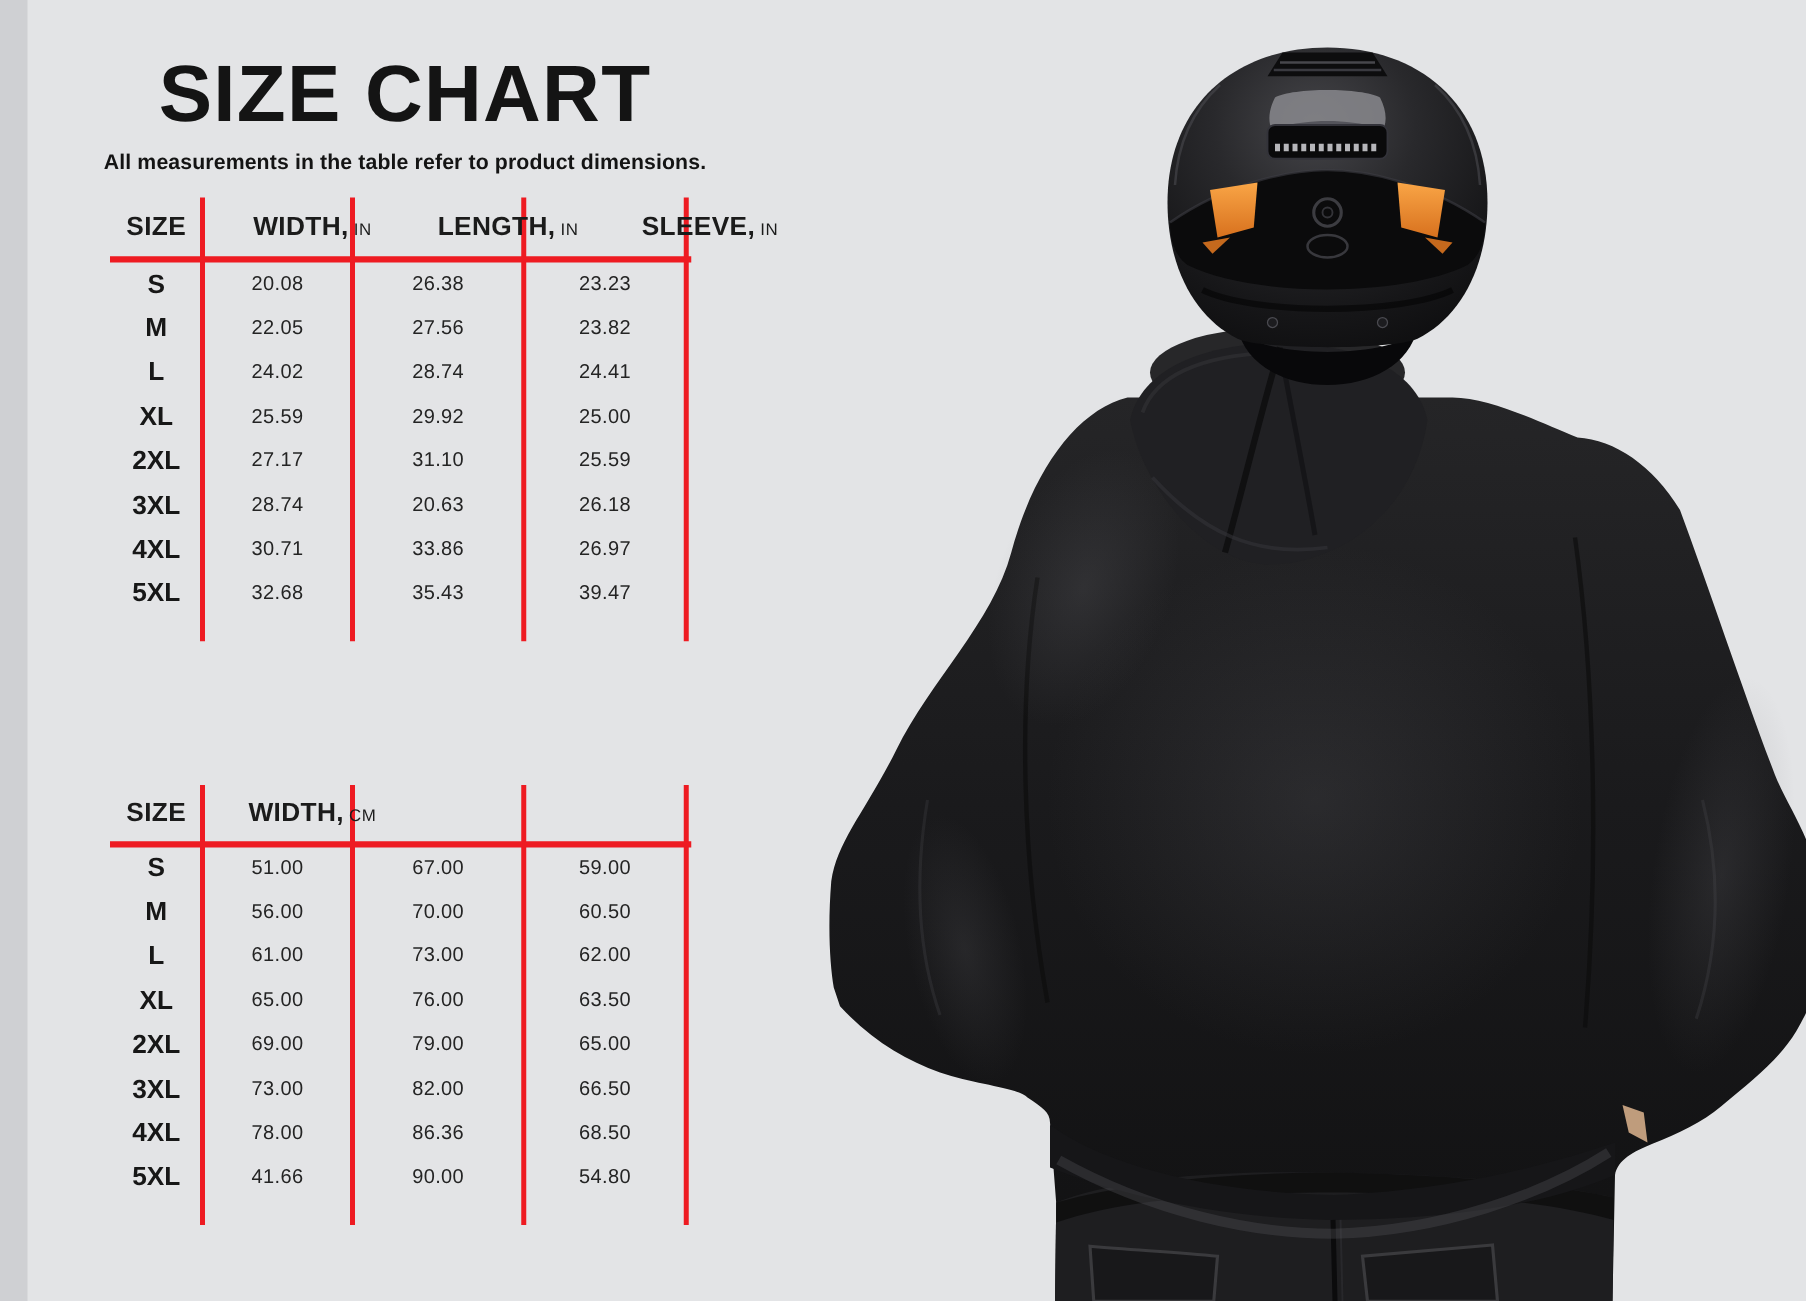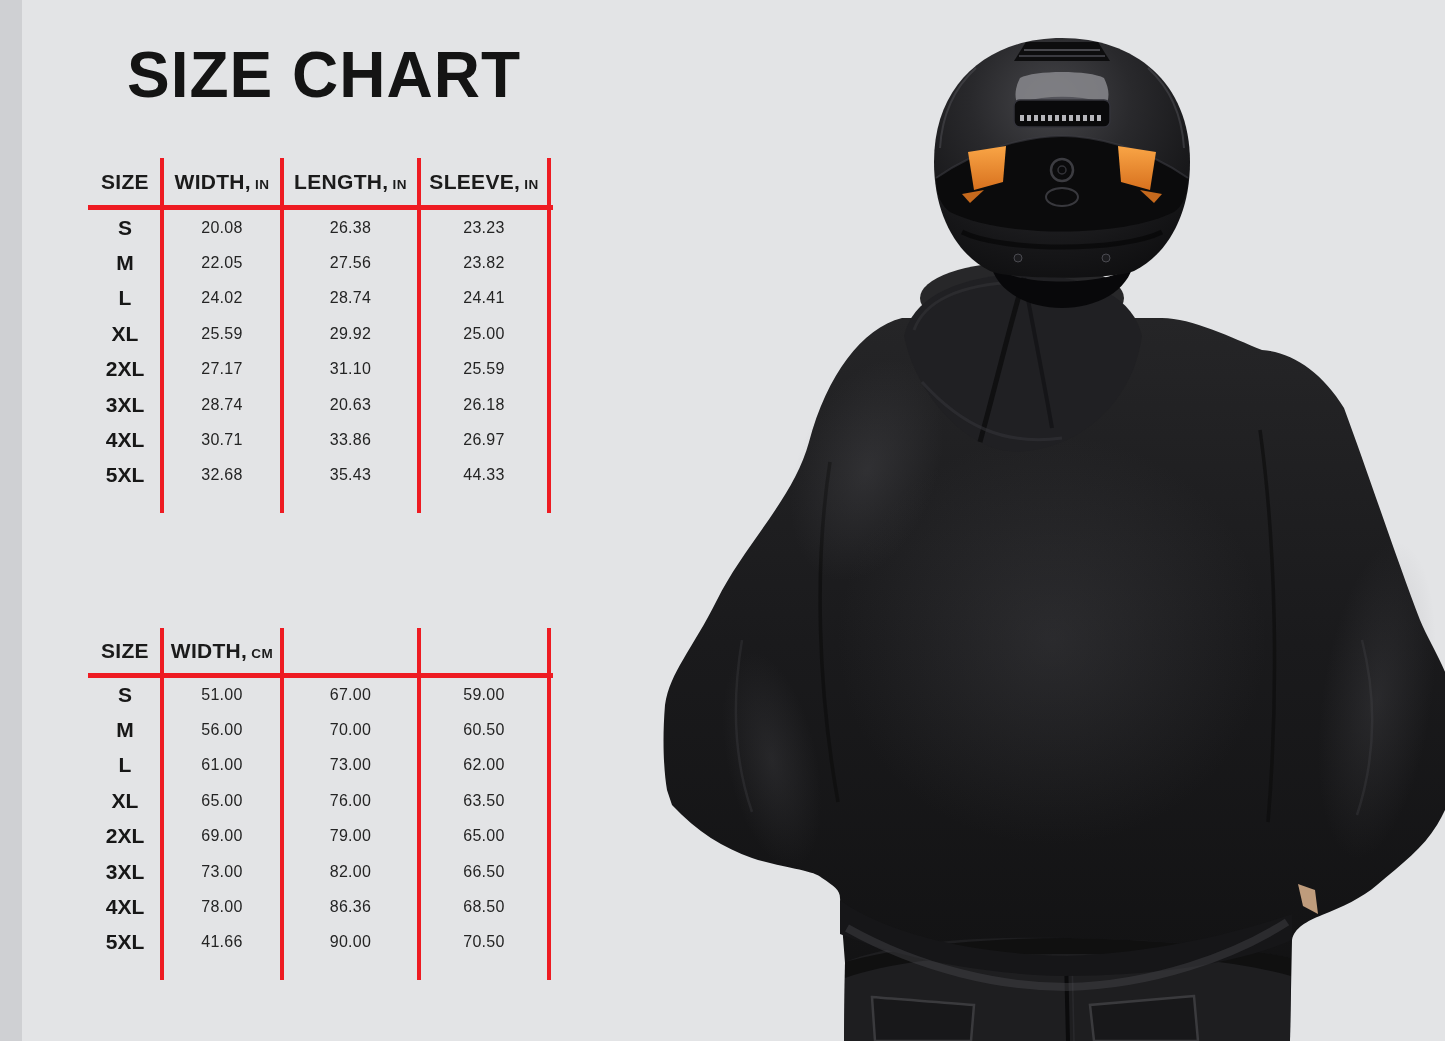--- a/index.html
+++ b/index.html
@@ -19,45 +19,46 @@
   
   .size-table { position:absolute; left:66px; width:465px; }
   #table-in { top:158px; height:355px; }
   #table-cm { top:628px; height:352px; }
 
   .vline { position:absolute; top:0; bottom:0; width:4px; background:var(--red); }
   .v1{left:72px} .v2{left:192px} .v3{left:329px} .v4{left:459px}
   .hline { position:absolute; left:0; width:465px; height:5px; background:var(--red); }
   #table-in .hline{top:47px} #table-cm .hline{top:45px}
 
-  .thead { position:absolute; left:0; top:0; display:flex; }
+  .thead { position:absolute; left:0; top:0; display:flex;gap:28px; }
   #table-in .thead .th{line-height:47px} #table-cm .thead .th{line-height:45px}
   .th { text-align:center; white-space:nowrap; color:#1b1b1b; }
   .th .lbl  { font-size:21px; font-weight:700; letter-spacing:0.3px; }
-  .th .unit { font-size:13.5px; font-weight:700; margin-left:4px; letter-spacing:0.5px; }
+  .th .unit { font-size:13.5px; font-weight:400; margin-left:4px; letter-spacing:0.5px; }
 
   .c0{width:74px} .c1{width:120px} .c2{width:137px} .c3{width:130px}
 
   .tbody { position:absolute; left:0; }
   #table-in .tbody{top:52px} #table-cm .tbody{top:49px}
   .tr { display:flex; height:35.4px; align-items:center; }
   .td { text-align:center; }
   .td.size { font-size:21px; font-weight:700; color:#171717; }
   .td.val  { font-size:16px; font-weight:400; color:#242424; letter-spacing:0.3px; }
 
   
   .figure { position:absolute; left:600px; top:0; }
 </style>
 </head>
 <body>
 
 <div class="canvas">
 
   <div class="header">
     <h1 class="title">SIZE CHART</h1>
+    <p class="subtitle">All measurements in the table refer to product dimensions.</p>
   </div>
 
   <div class="size-table" id="table-in">
     <div class="vline v1"></div>
     <div class="vline v2"></div>
     <div class="vline v3"></div>
     <div class="vline v4"></div>
     <div class="hline"></div>
 
     <div class="thead">
@@ -107,21 +108,21 @@
       <div class="tr">
         <div class="td size c0">4XL</div>
         <div class="td val c1">30.71</div>
         <div class="td val c2">33.86</div>
         <div class="td val c3">26.97</div>
       </div>
       <div class="tr">
         <div class="td size c0">5XL</div>
         <div class="td val c1">32.68</div>
         <div class="td val c2">35.43</div>
-        <div class="td val c3">44.33</div>
+        <div class="td val c3">39.47</div>
       </div>
     </div>
   </div>
 
   <div class="size-table" id="table-cm">
     <div class="vline v1"></div>
     <div class="vline v2"></div>
     <div class="vline v3"></div>
     <div class="vline v4"></div>
     <div class="hline"></div>
@@ -171,21 +172,21 @@
       <div class="tr">
         <div class="td size c0">4XL</div>
         <div class="td val c1">78.00</div>
         <div class="td val c2">86.36</div>
         <div class="td val c3">68.50</div>
       </div>
       <div class="tr">
         <div class="td size c0">5XL</div>
         <div class="td val c1">41.66</div>
         <div class="td val c2">90.00</div>
-        <div class="td val c3">70.50</div>
+        <div class="td val c3">54.80</div>
       </div>
     </div>
   </div>
 
   <svg class="figure" width="845" height="1041" viewBox="0 0 845 1041" aria-hidden="true">
     <defs>
       <linearGradient id="gBody" x1="0" y1="0" x2="0" y2="1">
         <stop offset="0" stop-color="#252527"></stop>
         <stop offset="0.45" stop-color="#1a1a1c"></stop>
         <stop offset="1" stop-color="#111112"></stop>

